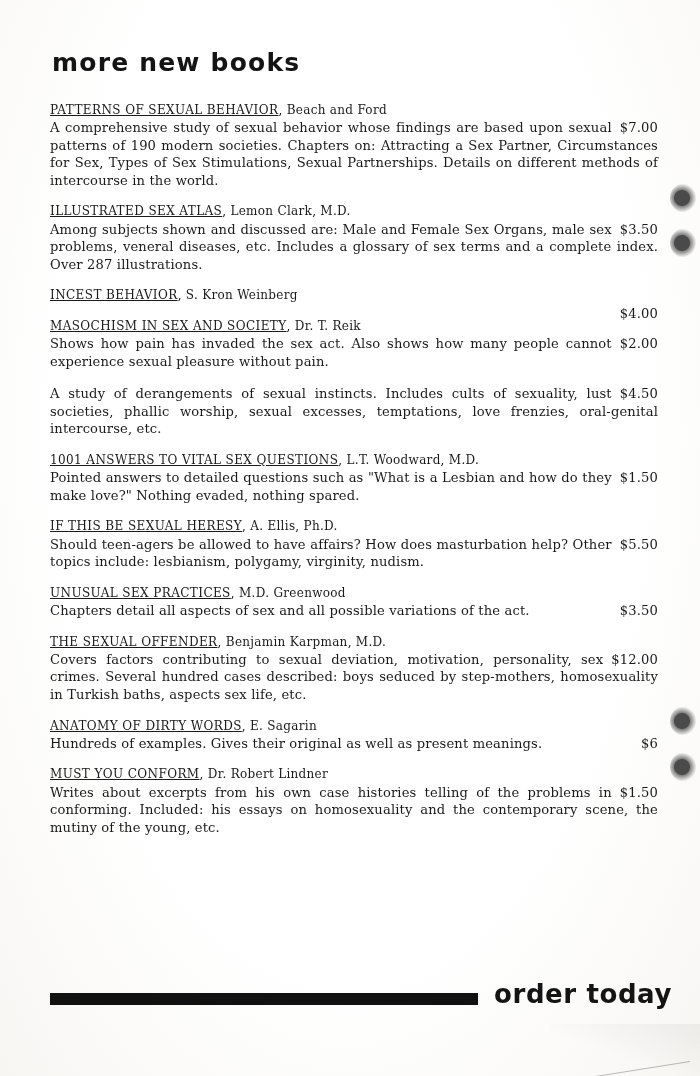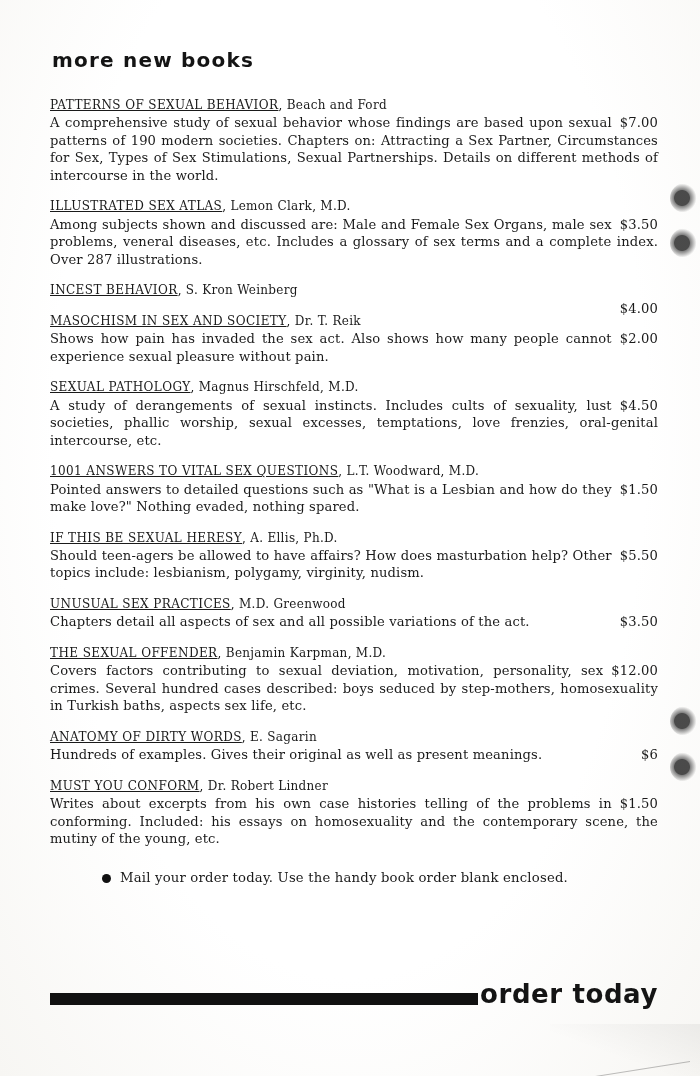--- a/index.html
+++ b/index.html
@@ -27,21 +27,21 @@
   .content {
     position: absolute;
     left: 50px;
     top: 48px;
     width: 608px;
   }
 
   .headline {
     font-family: "DejaVu Sans", sans-serif;
     font-weight: bold;
-    font-size: 20px;
+    font-size: 25px;
     letter-spacing: 1.2px;
     color: #141414;
     margin: 0 0 26px 2px;
   }
 
   .entry {
     margin-bottom: 15px;
   }
 
   .entry-title-line {
@@ -87,21 +87,21 @@
     top: 4px;
     width: 9px;
     height: 9px;
     background: #111;
     border-radius: 50%;
   }
 
   .order-row {
     position: absolute;
     left: 50px;
-    right: 42px;
+    right: 28px;
     top: 985px;
     height: 34px;
   }
   .rule {
     position: absolute;
     left: 0;
     top: 8px;
     width: 428px;
     height: 12px;
     background: #111;
@@ -183,21 +183,20 @@
         </div>
         <div class="entry">
           <div class="entry-title-line"><span class="entry-title">INCEST BEHAVIOR</span><span class="entry-author">, S. Kron Weinberg</span></div>
           <div class="entry-desc"><span class="price">$4.00</span></div>
         </div>
         <div class="entry">
           <div class="entry-title-line"><span class="entry-title">MASOCHISM IN SEX AND SOCIETY</span><span class="entry-author">, Dr. T. Reik</span></div>
           <div class="entry-desc"><span class="price">$2.00</span><span>Shows how pain has invaded the sex act.  Also shows how many people cannot experience sexual pleasure without pain.</span></div>
         </div>
         <div class="entry">
-          <div class="entry-title-line"><span class="entry-title">SEXUAL PATHOLOGY</span><span class="entry-author">, Magnus Hirschfeld, M.D.</span></div>
           <div class="entry-desc"><span class="price">$4.50</span><span>A study of derangements of sexual instincts.  Includes cults of sexuality, lust societies, phallic worship, sexual excesses, temptations, love frenzies, oral-genital intercourse, etc.</span></div>
         </div>
         <div class="entry">
           <div class="entry-title-line"><span class="entry-title">1001 ANSWERS TO VITAL SEX QUESTIONS</span><span class="entry-author">, L.T. Woodward, M.D.</span></div>
           <div class="entry-desc"><span class="price">$1.50</span><span>Pointed answers to detailed questions such as "What is a Lesbian and how do they make love?"  Nothing evaded, nothing spared.</span></div>
         </div>
         <div class="entry">
           <div class="entry-title-line"><span class="entry-title">IF THIS BE SEXUAL HERESY</span><span class="entry-author">, A. Ellis, Ph.D.</span></div>
           <div class="entry-desc"><span class="price">$5.50</span><span>Should teen-agers be allowed to have affairs?  How does masturbation help? Other topics include: lesbianism, polygamy, virginity, nudism.</span></div>
         </div>
@@ -212,24 +211,20 @@
         <div class="entry">
           <div class="entry-title-line"><span class="entry-title">ANATOMY OF DIRTY WORDS</span><span class="entry-author">, E. Sagarin</span></div>
           <div class="entry-desc nojust"><span class="price">$6</span><span>Hundreds of examples.  Gives their original as well as present meanings.</span></div>
         </div>
         <div class="entry">
           <div class="entry-title-line"><span class="entry-title">MUST YOU CONFORM</span><span class="entry-author">, Dr. Robert Lindner</span></div>
           <div class="entry-desc"><span class="price">$1.50</span><span>Writes about excerpts from his own case histories telling of the problems in conforming.  Included: his essays on homosexuality and the contemporary scene, the mutiny of the young, etc.</span></div>
         </div>
       </div>
 
-    <div class="footer-note">
-      <span class="bullet"></span>
-      <span>Mail your order today.  Use the handy book order blank enclosed.</span>
-    </div>
   </div>
 
   <div class="order-row">
     <div class="rule"></div>
     <div class="order-today">order today</div>
   </div>
 
   <div class="hole h1"></div>
   <div class="hole h2"></div>
   <div class="hole h3"></div>

